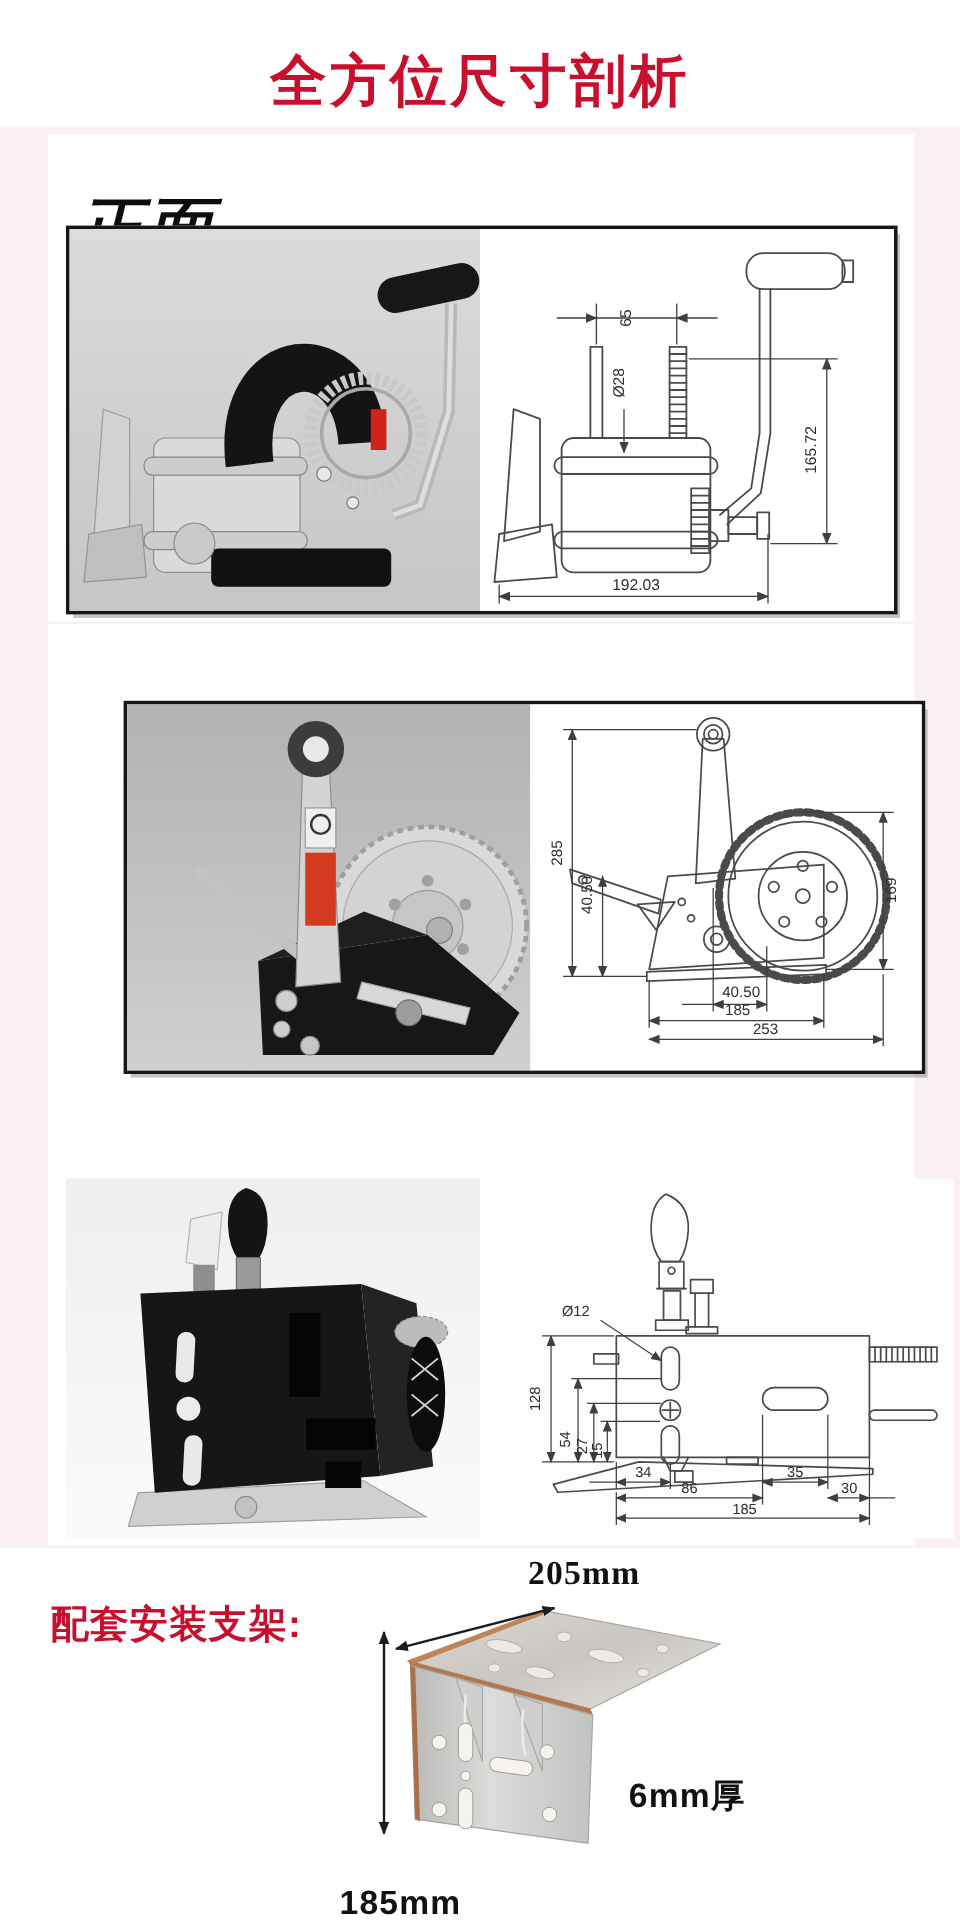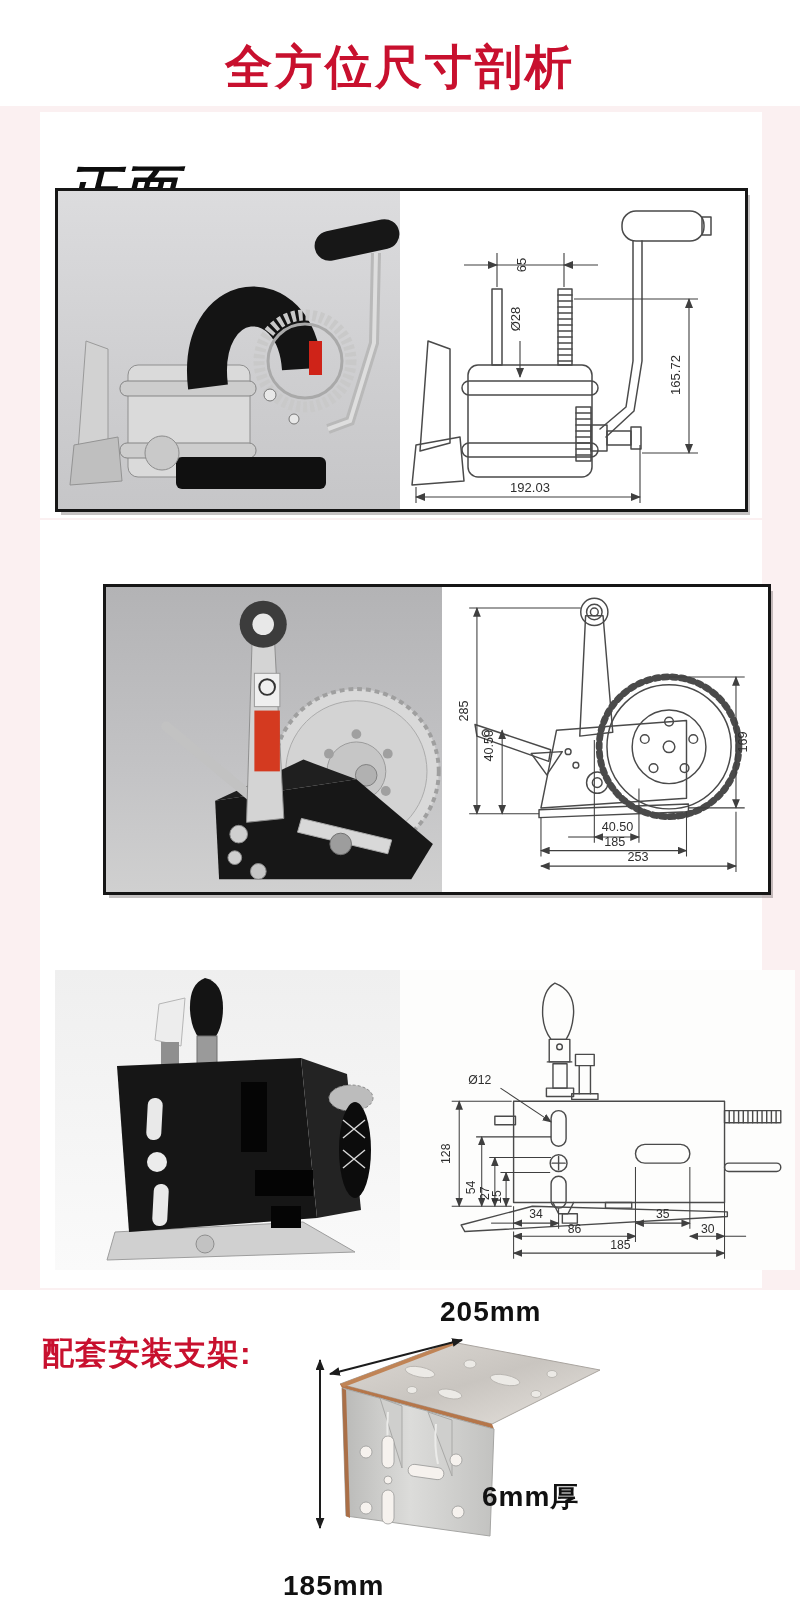--- a/index.html
+++ b/index.html
@@ -197,21 +197,21 @@
             <path d="M303 230 V292"></path>
             <line x1="102" y1="286" x2="303" y2="286" marker-start="url(#a2)" marker-end="url(#a2)"></line>
             <text x="202" y="281" text-anchor="middle">253</text>
           </g>
         </svg>
       </div>
     </div>
   </div>
 
   <div class="card" style="left:40px; top:902px; width:722px; height:386px;">
-    <div class="img-row" style="left:15px; top:68px; width:740px; height:300px;">
+    <div class="img-row" style="left:15px; top:80px; width:740px; height:300px;">
       <div class="photo photo-bottom">
         <svg viewBox="0 0 345 300">
           <polygon points="60,262 248,252 300,282 52,290" fill="#d0d0d0" stroke="#9d9d9d"></polygon>
           <polygon points="104,34 130,28 126,76 100,70" fill="#ededed" stroke="#b5b5b5"></polygon>
           <rect x="106" y="72" width="18" height="24" fill="#8f8f8f"></rect>
           <path d="M150 8 q-16 6 -15 32 q1 18 9 28 l16 0 q8 -12 8 -30 q0 -26 -18 -30z" fill="#141414"></path>
           <rect x="142" y="66" width="20" height="30" fill="#9a9a9a" stroke="#6e6e6e"></rect>
           <polygon points="62,96 246,88 262,248 74,262" fill="#161616"></polygon>
           <polygon points="246,88 292,104 306,240 262,248" fill="#232323"></polygon>
           <rect x="186" y="112" width="26" height="70" fill="#050505"></rect>
@@ -287,21 +287,21 @@
             <path d="M108 279 V308 M333 248 V308"></path>
             <line x1="108" y1="302" x2="333" y2="302" marker-start="url(#a3)" marker-end="url(#a3)"></line>
             <text x="222" y="298" text-anchor="middle">185</text>
           </g>
         </svg>
       </div>
     </div>
   </div>
 
   <div class="bracket-label" style="left:18px; top:1332px;">配套安装支架:</div>
-  <div class="mm" style="left:440px; top:1296px;">205mm</div>
+  <div class="mm" style="left:440px; top:1296px;font-family:Liberation Serif, serif;">205mm</div>
 
   <div style="position:absolute; left:300px; top:1330px; width:320px; height:228px;">
     <svg viewBox="0 0 320 228" style="display:block; width:100%; height:100%;">
       <defs>
         <linearGradient id="gTop" x1="0" y1="0" x2="1" y2="1">
           <stop offset="0" stop-color="#ddd9d4"></stop>
             <stop offset="0.5" stop-color="#c9c5c0"></stop>
             <stop offset="1" stop-color="#e6e2dd"></stop>
         </linearGradient>
         <linearGradient id="gFace" x1="0" y1="0" x2="1" y2="0">
@@ -342,15 +342,15 @@
           <ellipse cx="236" cy="64" rx="5" ry="3.5"></ellipse>
         </g>
       </g>
       <g stroke="#1c1c1c" stroke-width="2">
         <line x1="20" y1="30" x2="20" y2="198" marker-start="url(#a4)" marker-end="url(#a4)"></line>
         <line x1="30" y1="44" x2="162" y2="10" marker-start="url(#a4)" marker-end="url(#a4)"></line>
       </g>
     </svg>
   </div>
 
-  <div class="mm" style="left:482px; top:1478px;">6mm厚</div>
+  <div class="mm" style="left:524px; top:1478px;">6mm厚</div>
   <div class="mm" style="left:283px; top:1546px;margin-top:24px;">185mm</div>
 </div>
 
 </body></html>

